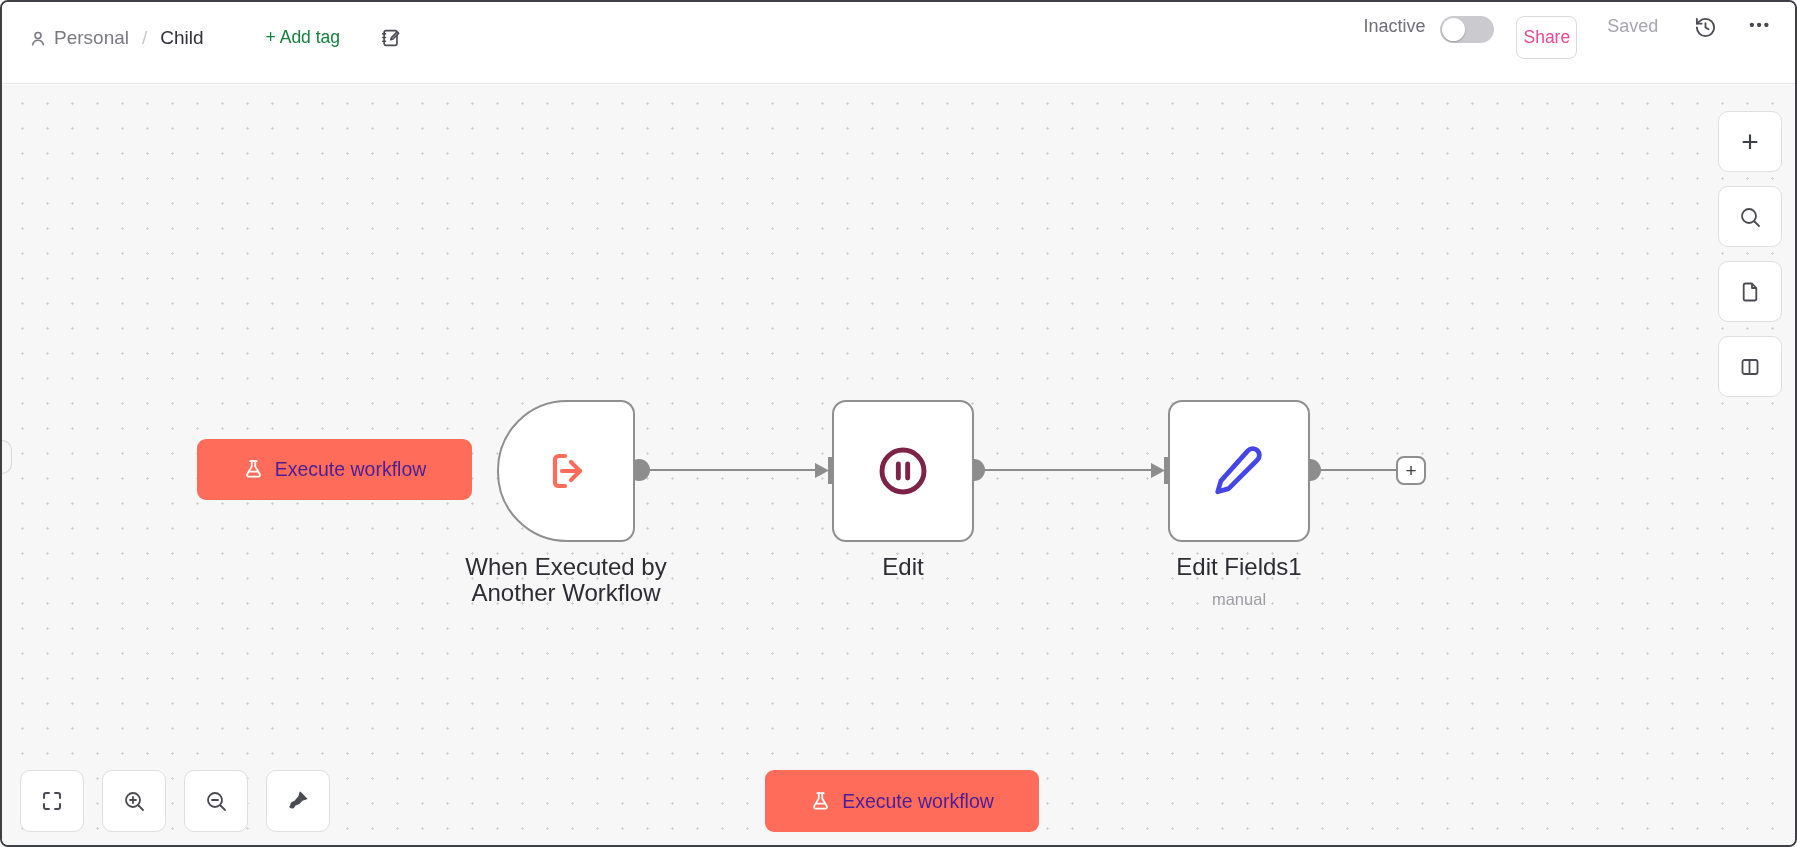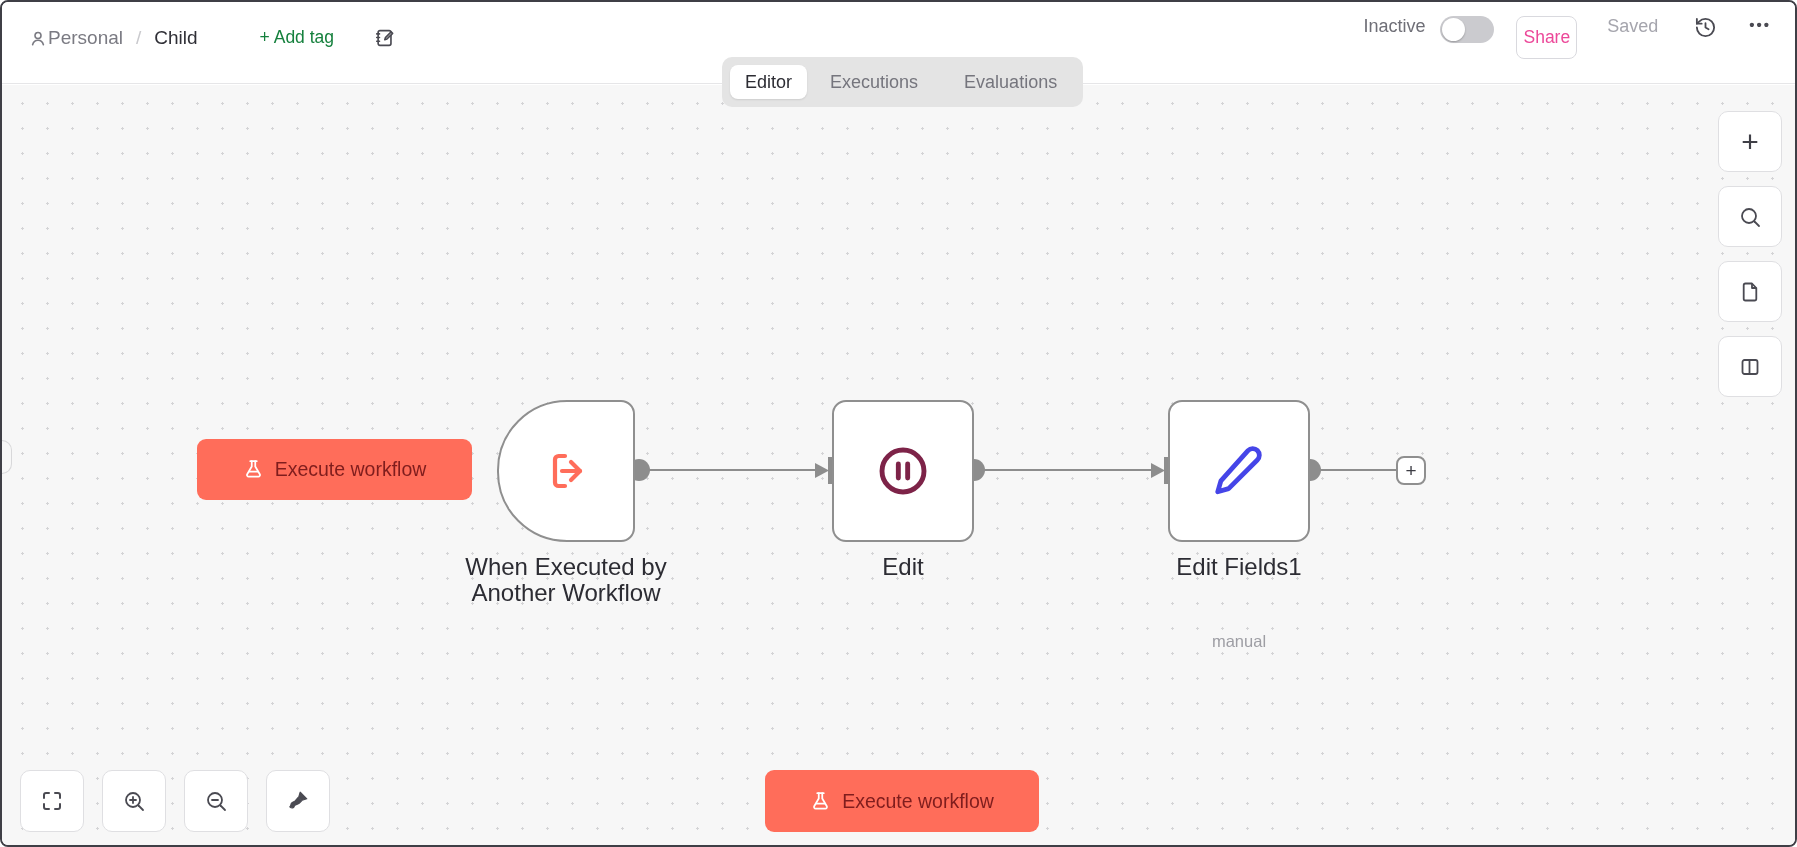--- a/index.html
+++ b/index.html
@@ -5,21 +5,21 @@
   * { box-sizing: border-box; margin: 0; padding: 0; }
   html,body { width:1797px; height:847px; font-family:"Liberation Sans", sans-serif; }
   .app{ position:relative; width:1797px; height:847px; background:#fff;
         border:2px solid #3f3f46; border-radius:8px; overflow:hidden; }
 
   
   .header{ position:absolute; top:0; left:0; right:0; height:82px; background:#fff;
            border-bottom:1px solid #e6e6e8; display:flex; align-items:center;
            padding:0 24px 10px 26px; z-index:5; }
   .hleft{ display:flex; align-items:center; }
-  .crumb-gray{ color:#7a7a82; font-size:19px; margin-left:0; }
+  .crumb-gray{ color:#7a7a82; font-size:19px; margin-left:6px; }
   .crumb-sep{ color:#c9c9cd; font-size:19px; margin:0 13px; }
   .crumb-dark{ color:#2f2f36; font-size:19px; font-weight:400; }
   .add-tag{ color:#15803d; font-size:17.5px; margin-left:62px; cursor:pointer; }
   .note-icon{ margin-left:40px; display:flex; cursor:pointer; }
   .hright{ margin-left:auto; display:flex; }
   .inactive-label{ color:#6f6f77; font-size:18px; }
   .toggle{ width:54px; height:27px; border-radius:14px; background:#cbcbcf; position:relative;
            margin-left:15px; cursor:pointer; }
   .toggle .knob{ position:absolute; left:2px; top:2px; width:23px; height:23px; border-radius:50%;
                  background:#fff; box-shadow:0 1px 2px rgba(0,0,0,.25); }
@@ -39,21 +39,21 @@
                box-shadow:0 1px 2px rgba(0,0,0,.10); }
 
   
   .canvas{ position:absolute; top:83px; left:0; right:0; bottom:0; background:#f7f7f7;
            background-image:radial-gradient(circle, #d4d4d6 1.2px, transparent 1.4px);
            background-size:25px 25px; background-position:8px 6px; }
   .notch{ position:absolute; left:0; top:355px; width:10px; height:34px; background:#f7f7f7;
           border:1px solid #d8d8da; border-left:none; border-radius:0 18px 18px 0; }
 
   .exec-btn{ position:absolute; display:flex; align-items:center; justify-content:center; gap:11px;
-             background:#ff6d5a; color:#7f1d1d; border:none; border-radius:9px; font-size:19.5px;
+             background:#ff6d5a; color:#4c1d95; border:none; border-radius:9px; font-size:19.5px;
              font-weight:500; cursor:pointer; font-family:"Liberation Sans",sans-serif; }
   .exec-main{ left:195px; top:354px; width:275px; height:61px; }
   .exec-bottom{ left:763px; top:685px; width:274px; height:62px; }
 
   .node{ position:absolute; top:315px; width:142px; height:142px; background:#fff;
          border:2.5px solid #8f8f8f; display:flex; align-items:center; justify-content:center;
          cursor:pointer; }
   .node-trigger{ left:495px; width:138px; border-radius:70px 14px 14px 70px; }
   .node-square{ border-radius:14px; }
   .node-wait{ left:830px; }
@@ -62,21 +62,21 @@
   .wire{ position:absolute; top:384px; height:2.4px; background:#8d8d8d; }
   .port-out{ position:absolute; top:374px; width:22px; height:22px; border-radius:50%; background:#8d8d8d; }
   .port-in{ position:absolute; top:369px; }
 
   .node-label{ position:absolute; top:469px; text-align:center; color:#2c2c33; font-size:24px;
                font-weight:500; line-height:26px; }
   .lbl-trigger{ left:434px; width:260px; }
   .lbl-wait{ left:801px; width:200px; }
   .lbl-edit{ left:1137px; width:200px; }
   .node-sub{ position:absolute; top:505px; left:1137px; width:200px; text-align:center;
-             color:#9e9ea4; font-size:16.5px;margin-top:42px; }
+             color:#9e9ea4; font-size:16.5px; }
 
   .addnode{ position:absolute; left:1394px; top:371px; width:30px; height:29px; background:#fff;
             border:2px solid #8f8f8f; border-radius:8px; display:flex; align-items:center;
             justify-content:center; font-size:19px; color:#3c3c44; cursor:pointer; line-height:1; }
 
   
   .sq-btn{ background:#fff; border:1px solid #dfdfe2; border-radius:10px; display:flex;
            align-items:center; justify-content:center; cursor:pointer; }
   .right-rail{ position:absolute; right:13px; top:26px; display:flex; flex-direction:column; gap:14px; }
   .right-rail .sq-btn{ width:64px; height:61px; }
@@ -120,25 +120,20 @@
         <svg width="23" height="23" viewBox="0 0 24 24" fill="none" stroke="#4a4a52" stroke-width="1.9" stroke-linecap="round" stroke-linejoin="round">
           <path d="M3 12a9 9 0 1 0 9-9 9.7 9.7 0 0 0-6.7 2.8L3 8"></path>
             <path d="M3 3v5h5"></path>
             <path d="M12 7.5V12l3.2 1.8"></path>
         </svg>
       </span>
       <span class="dots">•••</span>
     </div>
   </div>
 
-  <div class="tabbar">
-    <div class="tab active">Editor</div>
-    <div class="tab">Executions</div>
-    <div class="tab">Evaluations</div>
-  </div>
 
   <div class="canvas">
     <div class="notch"></div>
 
     <button class="exec-btn exec-main">
       <svg width="21" height="21" viewBox="0 0 24 24" fill="none" stroke="#fff" stroke-width="2" stroke-linecap="round" stroke-linejoin="round">
         <path d="M10 2.5v6L4.8 17.4A1.9 1.9 0 0 0 6.5 20.2h11a1.9 1.9 0 0 0 1.7-2.8L14 8.5v-6"></path>
         <path d="M8.3 2.5h7.4"></path>
           <path d="M7 14.5h10"></path>
       </svg>

